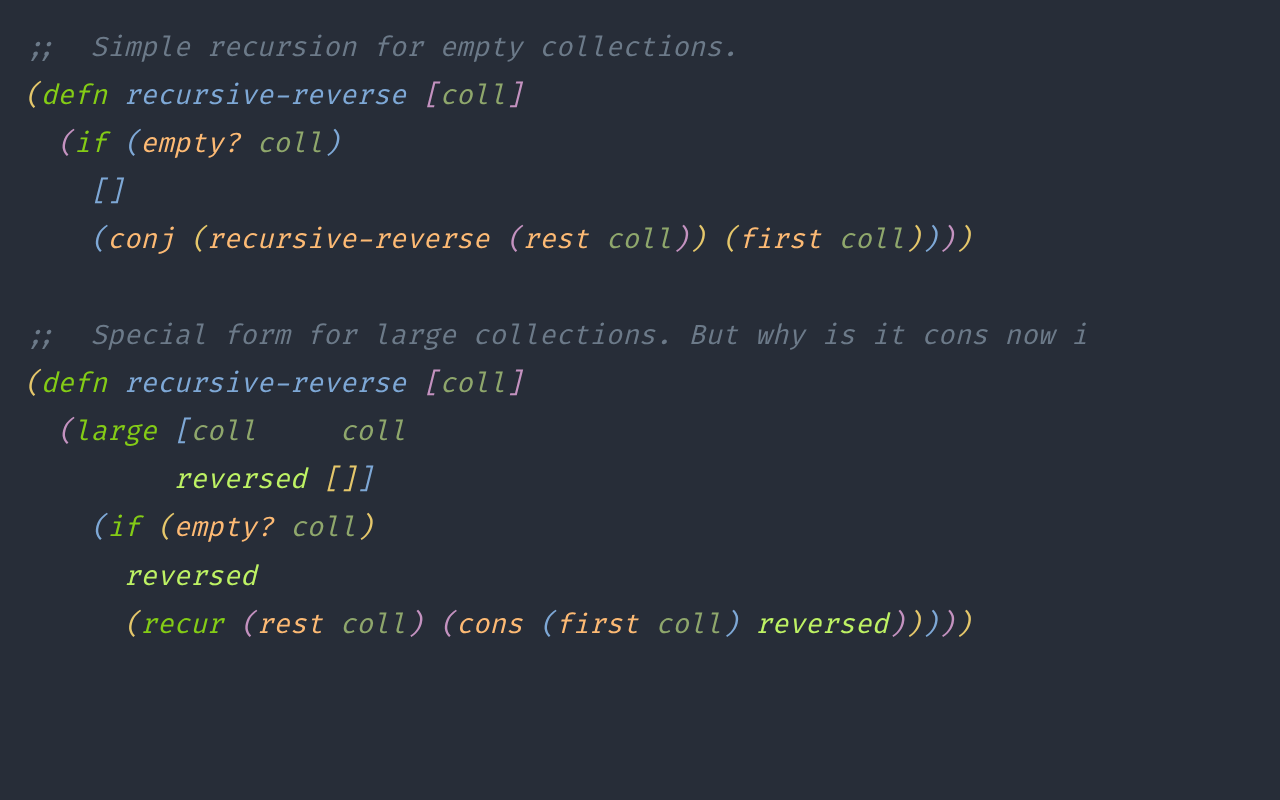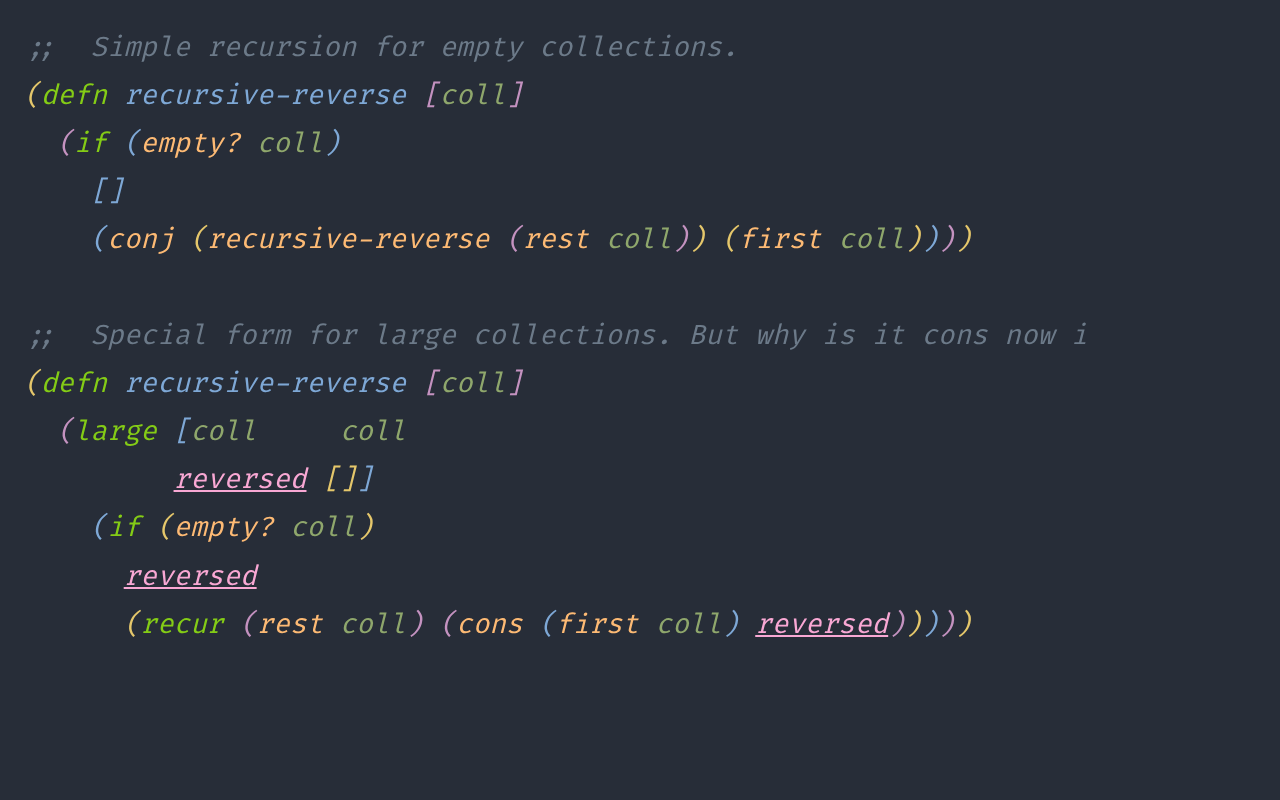--- a/index.html
+++ b/index.html
@@ -22,21 +22,21 @@
     letter-spacing: 0px;
   }
   
   .c   { color: #6c7a89; } 
   .kw  { color: #84cc16; } 
   .fn  { color: #7ea8d6; } 
   .sym { color: #8fa76c; } 
   .br-y{ color: #e5c76b; } 
   .br-p{ color: #c492c0; } 
   .br-b{ color: #7ea8d6; } 
-  .var { color: #f9a8d4; text-decoration: underline; } 
+  .var { color: #bef264; } 
   .call{ color: #fdba74; }
 </style>
 </head>
 <body>
 
 <pre class="code"><span><span class="c">;;  Simple recursion for empty collections.</span></span>
 <span><span class="br-y">(</span><span class="kw">defn</span><span> </span><span class="fn">recursive-reverse</span><span> </span><span class="br-p">[</span><span class="sym">coll</span><span class="br-p">]</span></span>
 <span>  <span class="br-p">(</span><span class="kw">if</span><span> </span><span class="br-b">(</span><span class="call">empty?</span><span> </span><span class="sym">coll</span><span class="br-b">)</span></span>
 <span>    <span class="br-b">[]</span></span>
 <span>    <span class="br-b">(</span><span class="call">conj</span><span> </span><span class="br-y">(</span><span class="call">recursive-reverse</span><span> </span><span class="br-p">(</span><span class="call">rest</span><span> </span><span class="sym">coll</span><span class="br-p">)</span><span class="br-y">)</span><span> </span><span class="br-y">(</span><span class="call">first</span><span> </span><span class="sym">coll</span><span class="br-y">)</span><span class="br-b">)</span><span class="br-p">)</span><span class="br-y">)</span></span>

